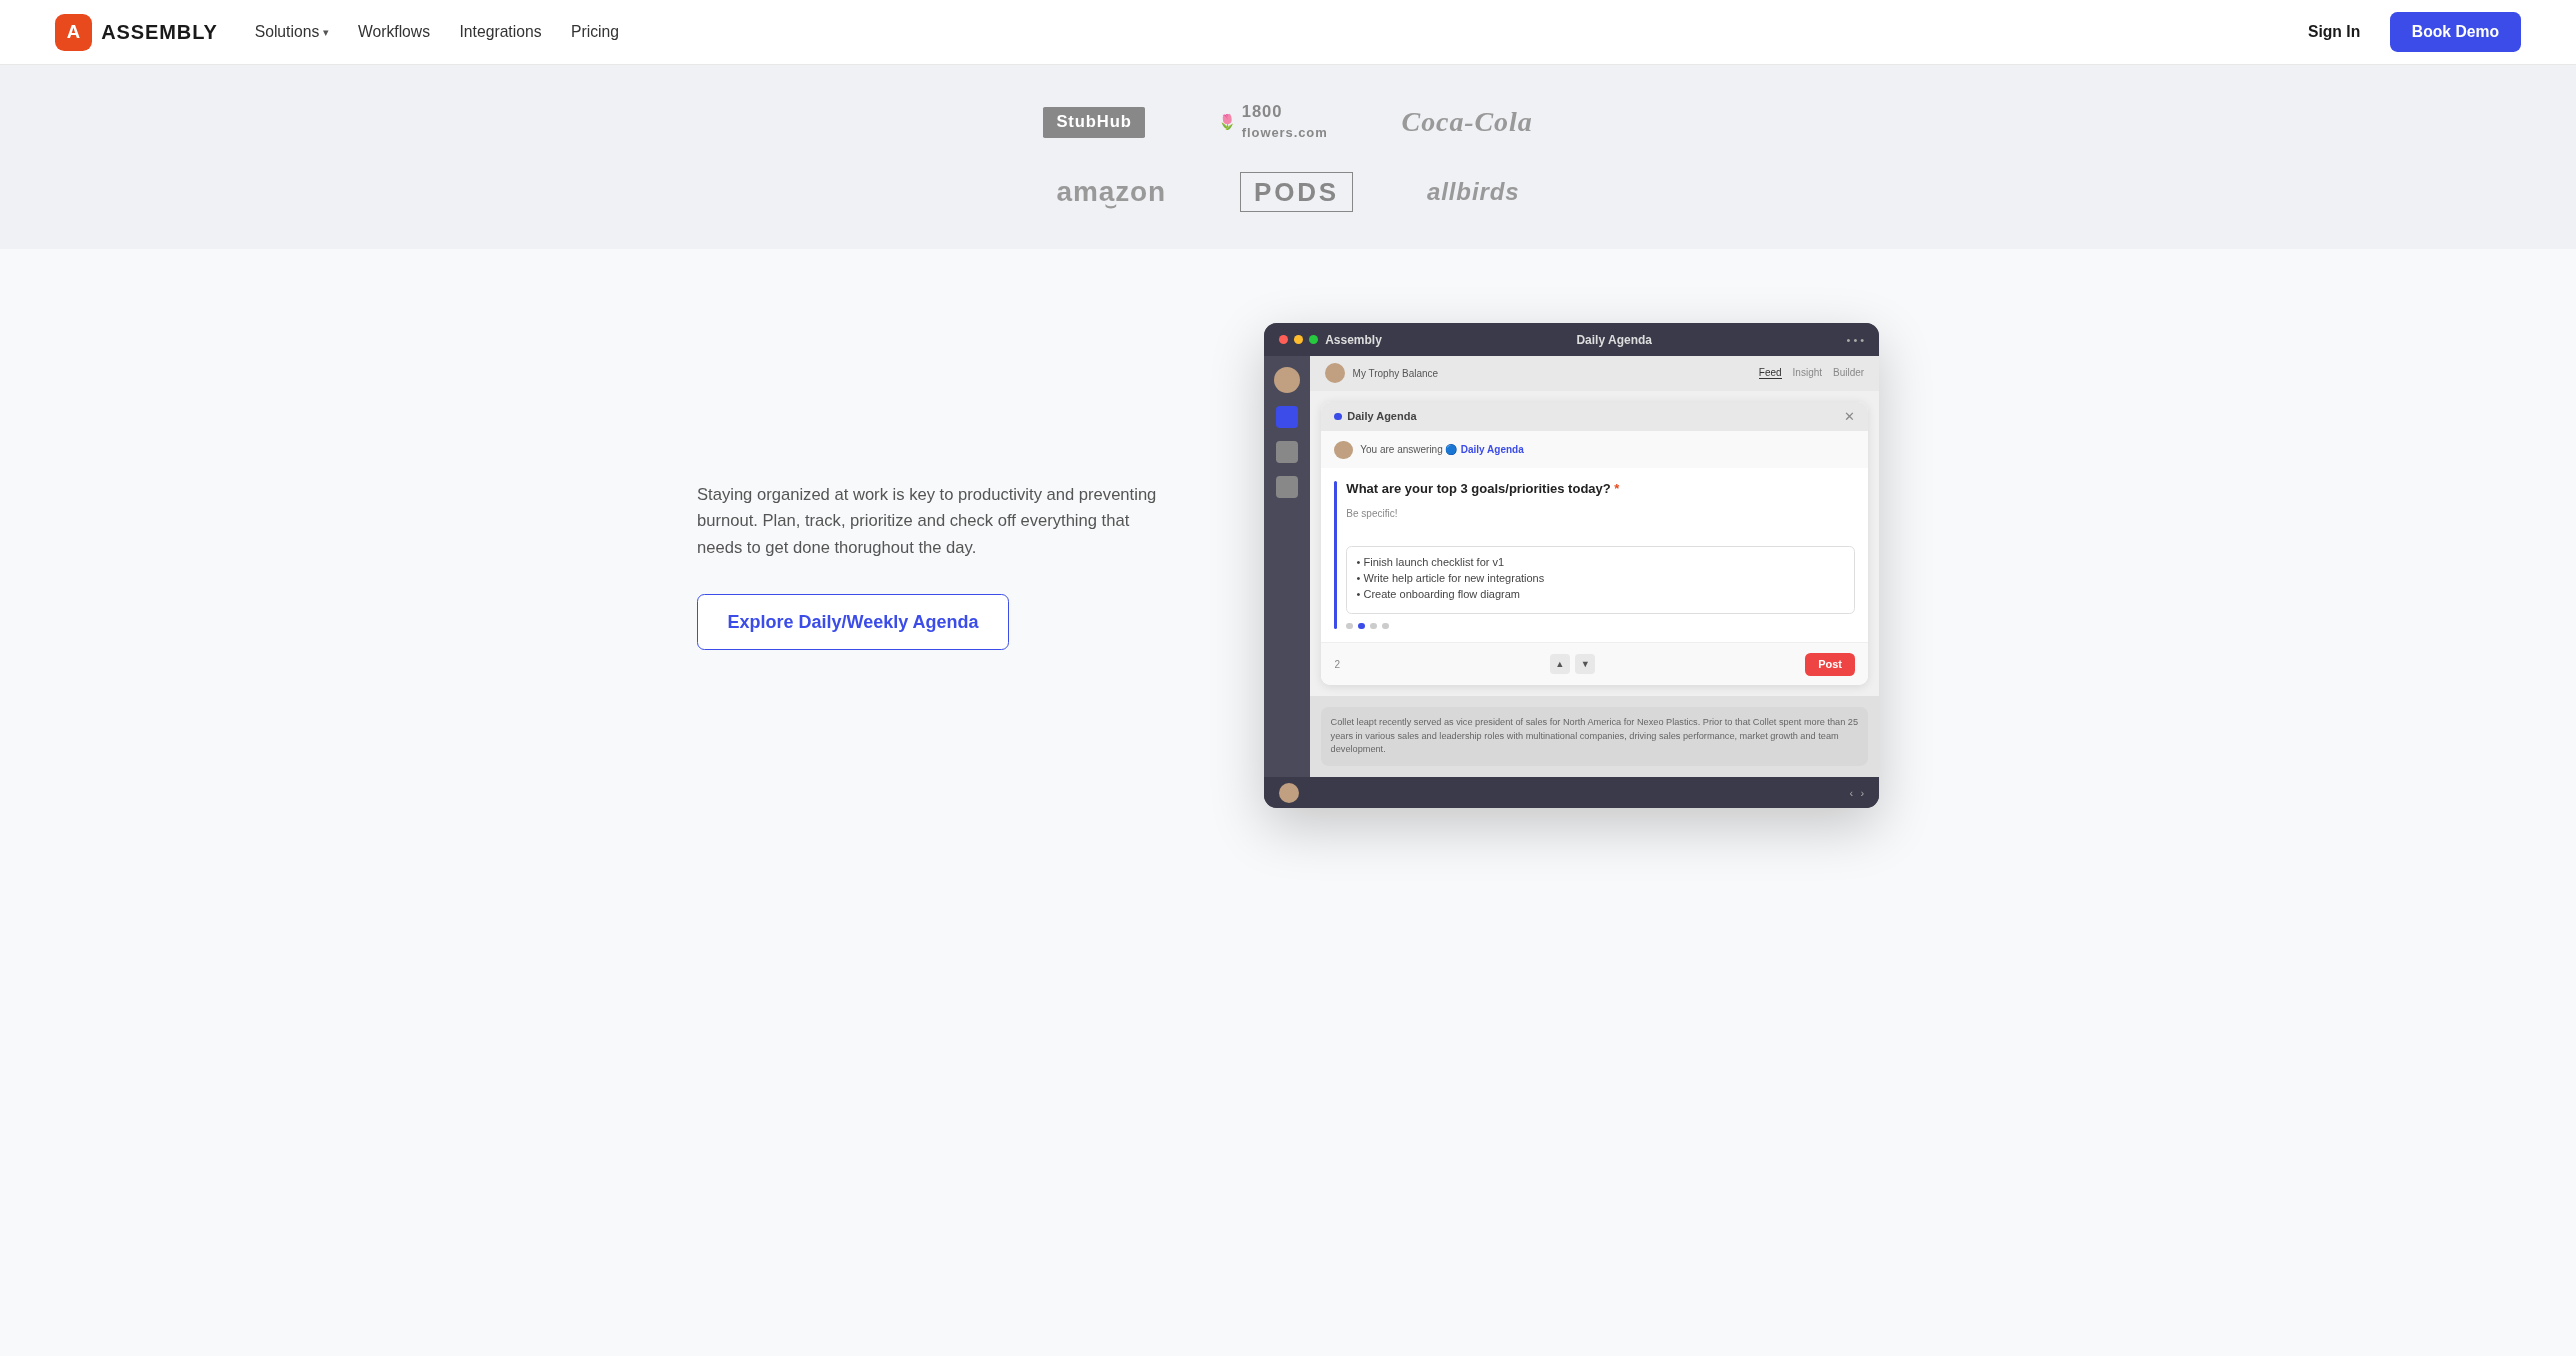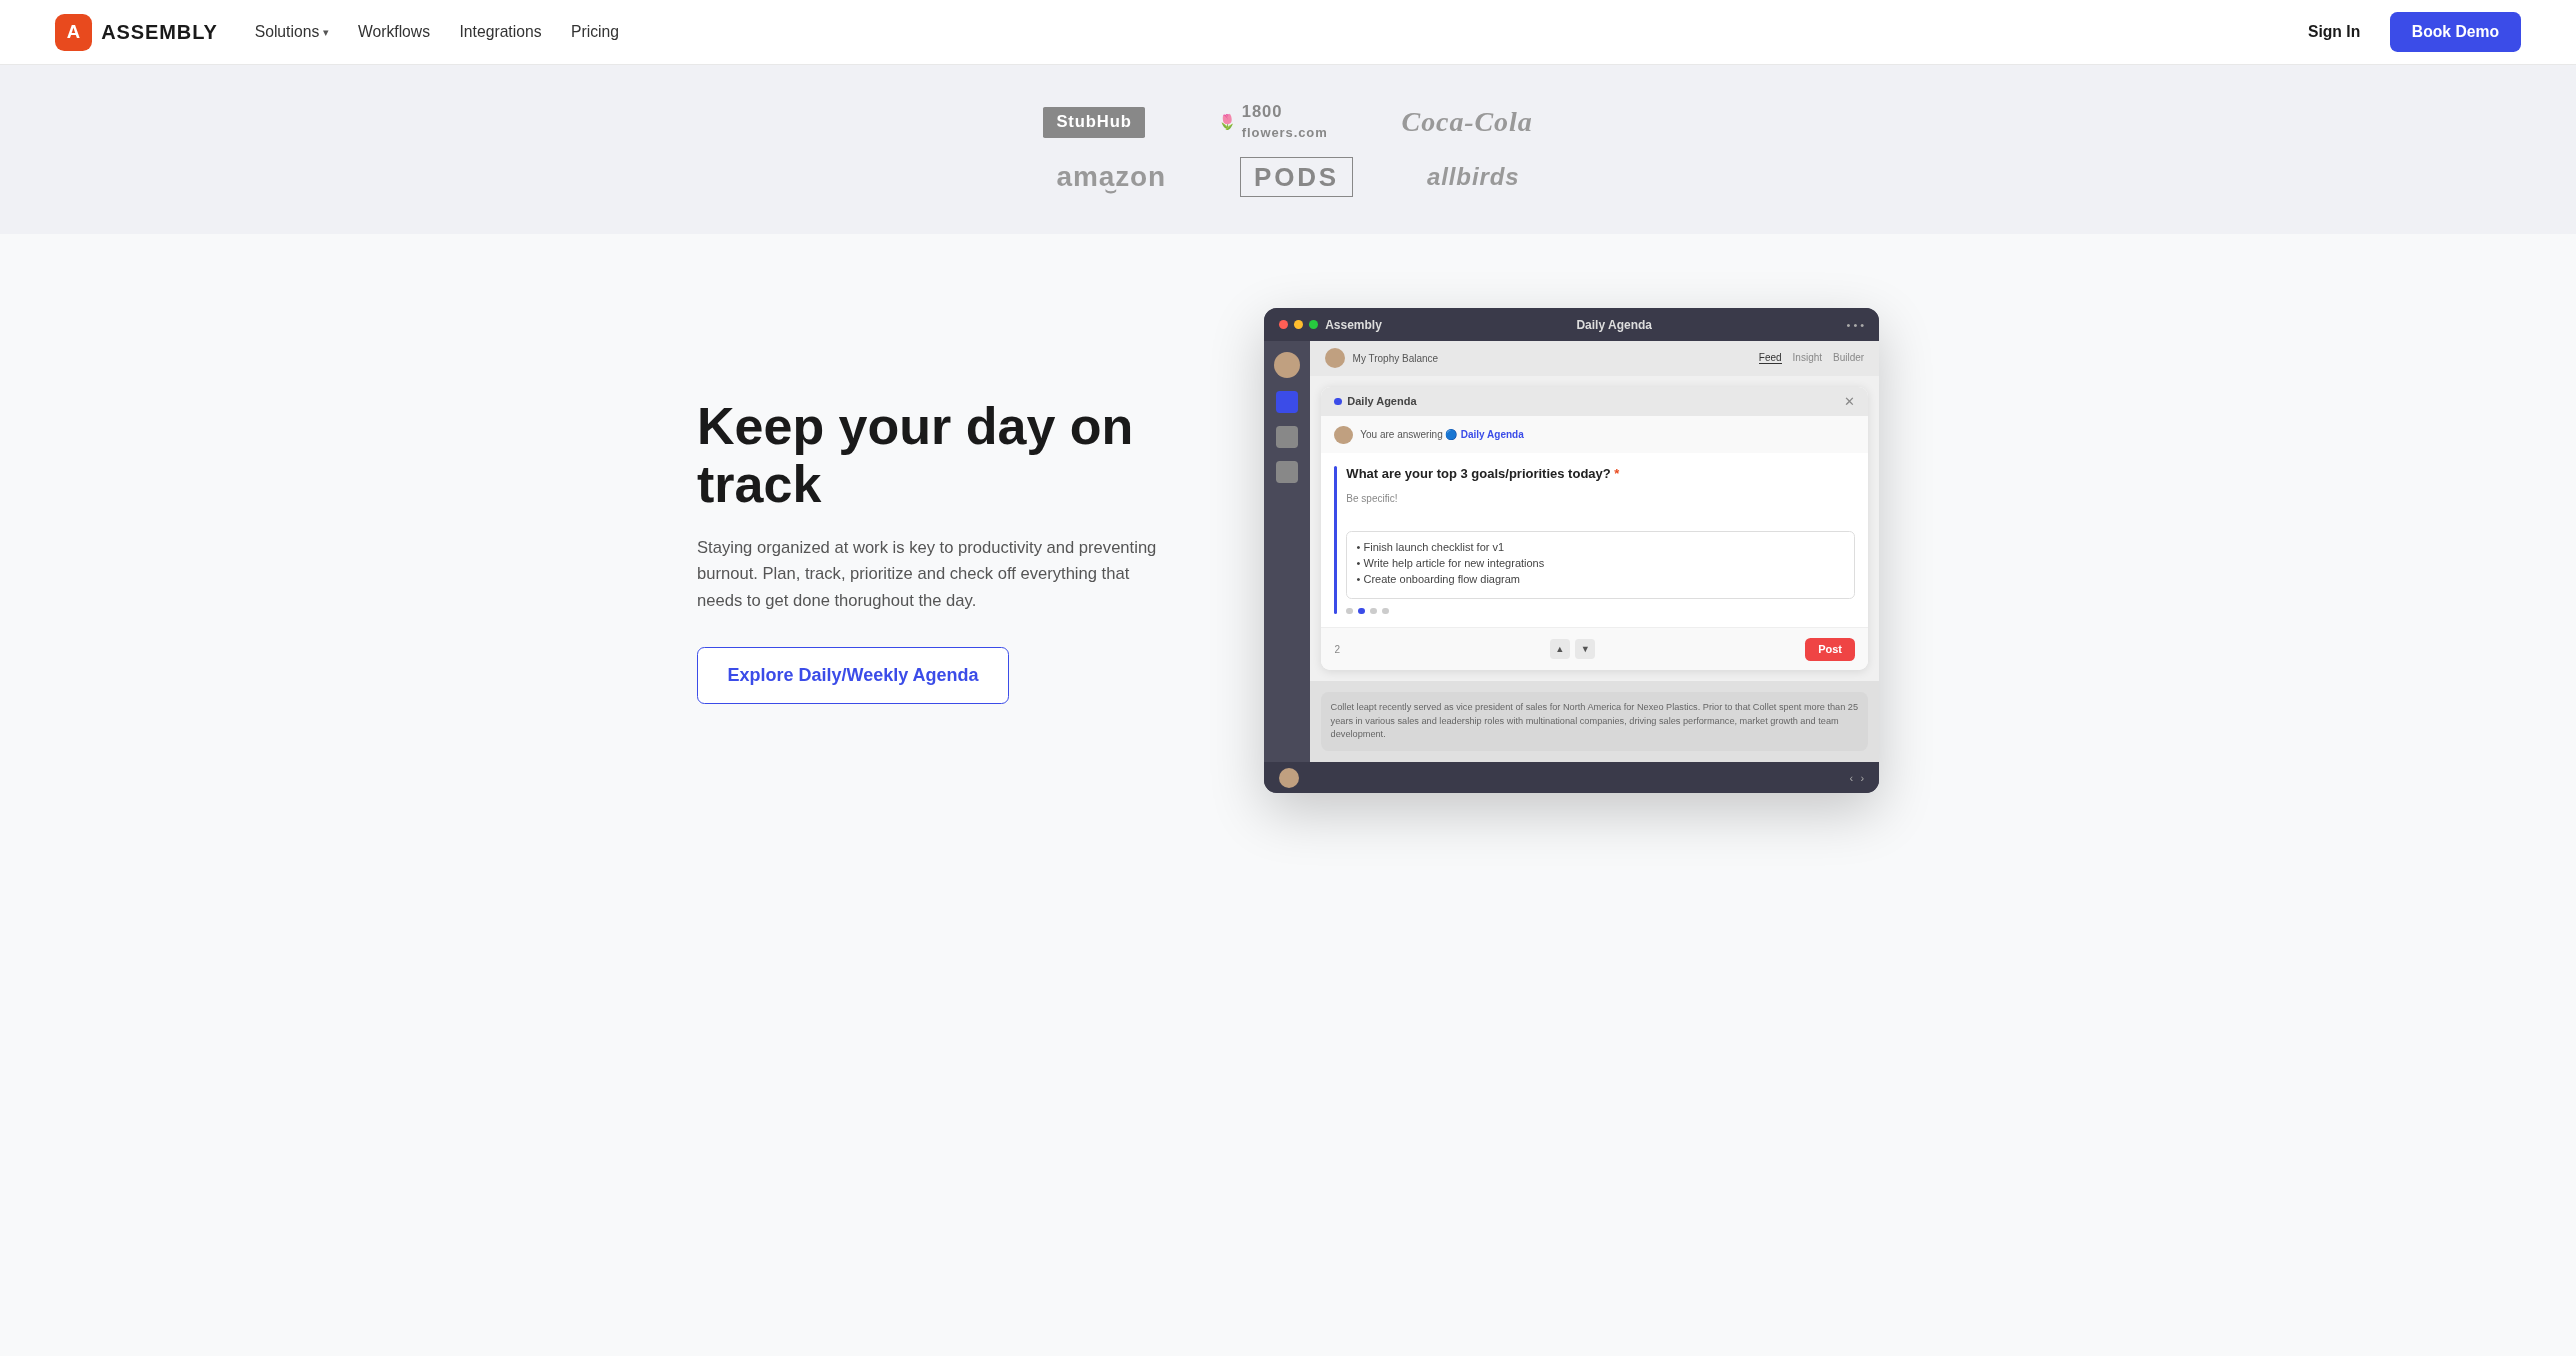--- a/index.html
+++ b/index.html
@@ -46,21 +46,21 @@
     
     .main-content { background: #f8f9fa; }
 
     
     .logos-section {
       background: #f0f1f5;
       padding: 37px 55px;
       display: flex;
       flex-direction: column;
       align-items: center;
-      gap: 15px;
+      gap: 30px;
     }
     .logos-row {
       display: flex;
       align-items: center;
       justify-content: center;
       gap: 74px;
     }
     .brand-logo {
       font-size: 24px;
       color: #888;
@@ -305,21 +305,20 @@
         amazon
         <span style="position:absolute; bottom:-7.4px; left:0; right:0; text-align:center; font-size:18.5px; color:#999;">⌣</span>
       </div>
       <div class="brand-logo pods">PODS</div>
       <div class="brand-logo allbirds">allbirds</div>
     </div>
   </div>
 
   <div class="hero-section">
     <div class="hero-left">
-      <h1 class="hero-title">Keep your day on track</h1>
       <p class="hero-description">Staying organized at work is key to productivity and preventing burnout. Plan, track, prioritize and check off everything that needs to get done thorughout the day.</p>
       <button class="explore-btn">Explore Daily/Weekly Agenda</button>
     </div>
     <div class="hero-right">
       <div class="app-preview">
 
         <div class="app-topbar">
           <div style="display:flex; align-items:center; gap:7.4px;">
             <div class="app-window-controls">
               <div class="wc wc-red"></div>

